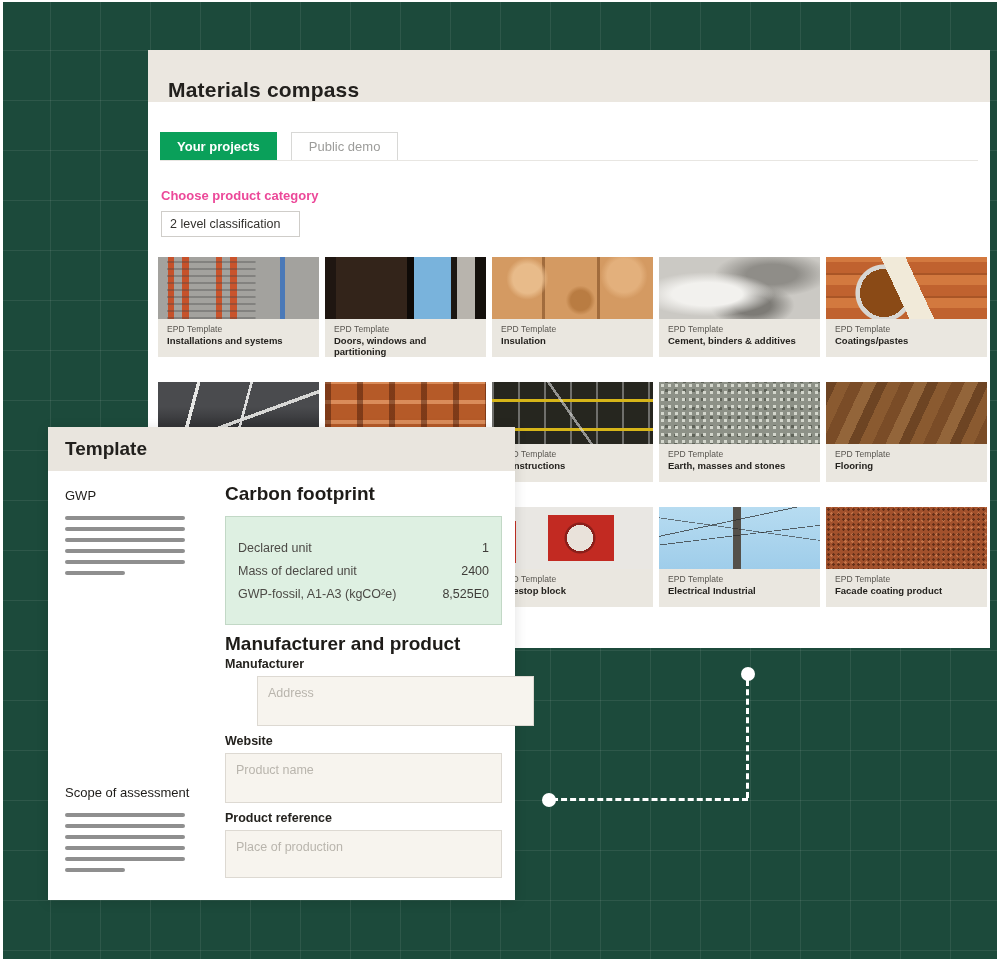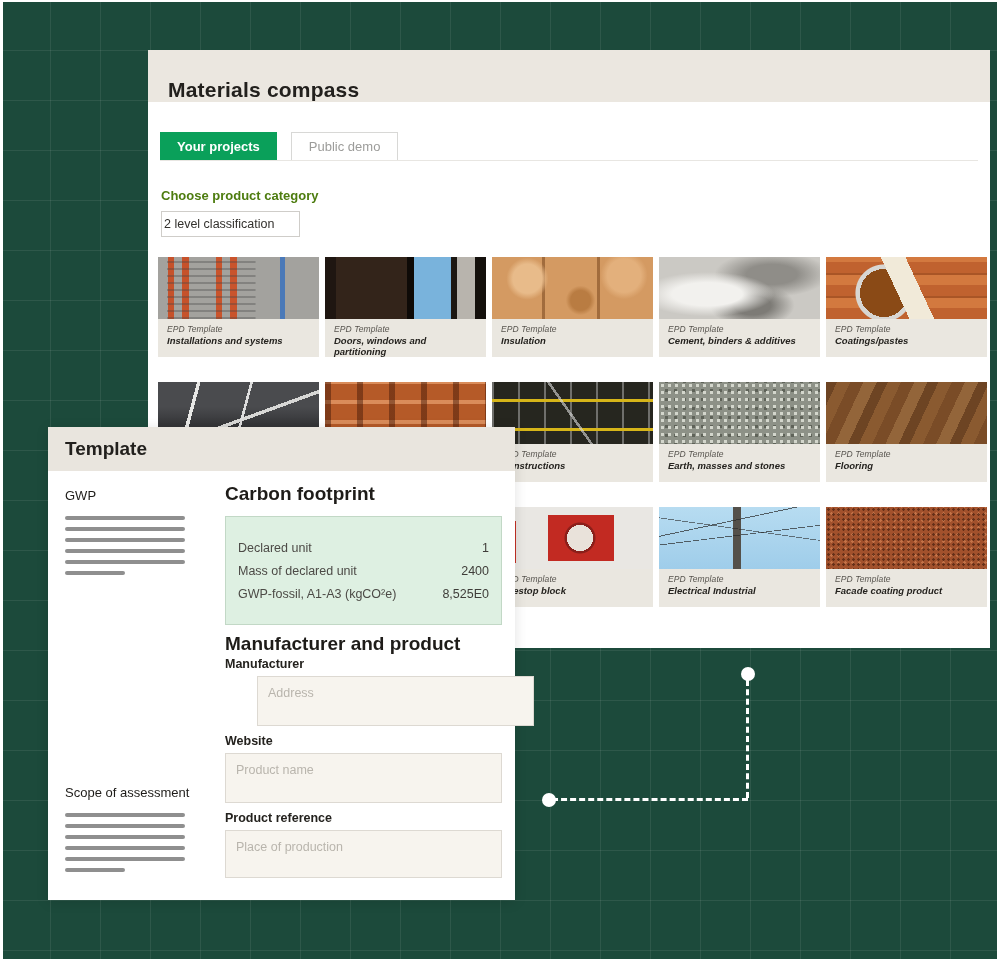--- a/index.html
+++ b/index.html
@@ -16,27 +16,27 @@
   
   .main-window { position:absolute; left:148px; top:50px; width:842px; height:598px;
     background:#ffffff; z-index:5; }
   .mw-header { height:52px; background:#ebe7e0; display:flex; align-items:flex-end; padding-left:20px; }
   .mw-title { font-size:21px; font-weight:700; color:#22201d; letter-spacing:0.2px; }
   .tabs { position:absolute; left:12px; top:82px; display:flex; align-items:flex-end; }
   .tab { font-size:13px; font-weight:700; padding:6px 17px; height:28px; display:flex; align-items:center; cursor:pointer; }
   .tab.active { background:#0aa05a; color:#ffffff; }
   .tab.inactive { background:#ffffff; color:#9c9c9a; border:1px solid #d8d8d6; border-bottom:none; margin-left:14px; font-weight:400; }
   .tabs-divider { position:absolute; left:12px; right:12px; top:110px; height:1px; background:#e8e6e2; }
-  .cat-label { position:absolute; left:13px; top:138px; font-size:13px; font-weight:700; color:#4d7c0f;text-align:center; }
+  .cat-label { position:absolute; left:13px; top:138px; font-size:13px; font-weight:700; color:#ec4899;text-align:center; }
   .cat-select { position:absolute; left:13px; top:161px; width:139px; height:26px;
     border:1px solid #cfcdc9; background:#fff; font-size:12.5px; color:#33312d;
-    display:flex; align-items:center; padding-left:2px; cursor:pointer; }
+    display:flex; align-items:center; padding-left:8px; cursor:pointer; }
 
   .cards-grid { position:absolute; left:10px; top:207px; display:grid;
-    grid-template-columns:repeat(5,161px); grid-auto-rows:100px; column-gap:6px; row-gap:25px;font-style:italic; }
+    grid-template-columns:repeat(5,161px); grid-auto-rows:100px; column-gap:6px; row-gap:25px; }
   .card { width:161px; height:100px; cursor:pointer; }
   .card-img { width:161px; height:62px; }
   .card-label-area { width:161px; height:38px; background:#eae7e0; padding:5px 9px 0 9px; }
   .card-epd { font-size:8.5px; color:#57544e; letter-spacing:0.1px; }
   .card-cat { font-size:9.5px; font-weight:700; color:#24221e; margin-top:2px; line-height:1.15; }
 
   
   .img-installations { background-color:#a3a29e; background-image:
       linear-gradient(90deg, transparent 0 76%, #4a79b8 76% 79%, transparent 79%),
       repeating-linear-gradient(0deg, rgba(70,70,70,.35) 0 2px, transparent 2px 7px),

